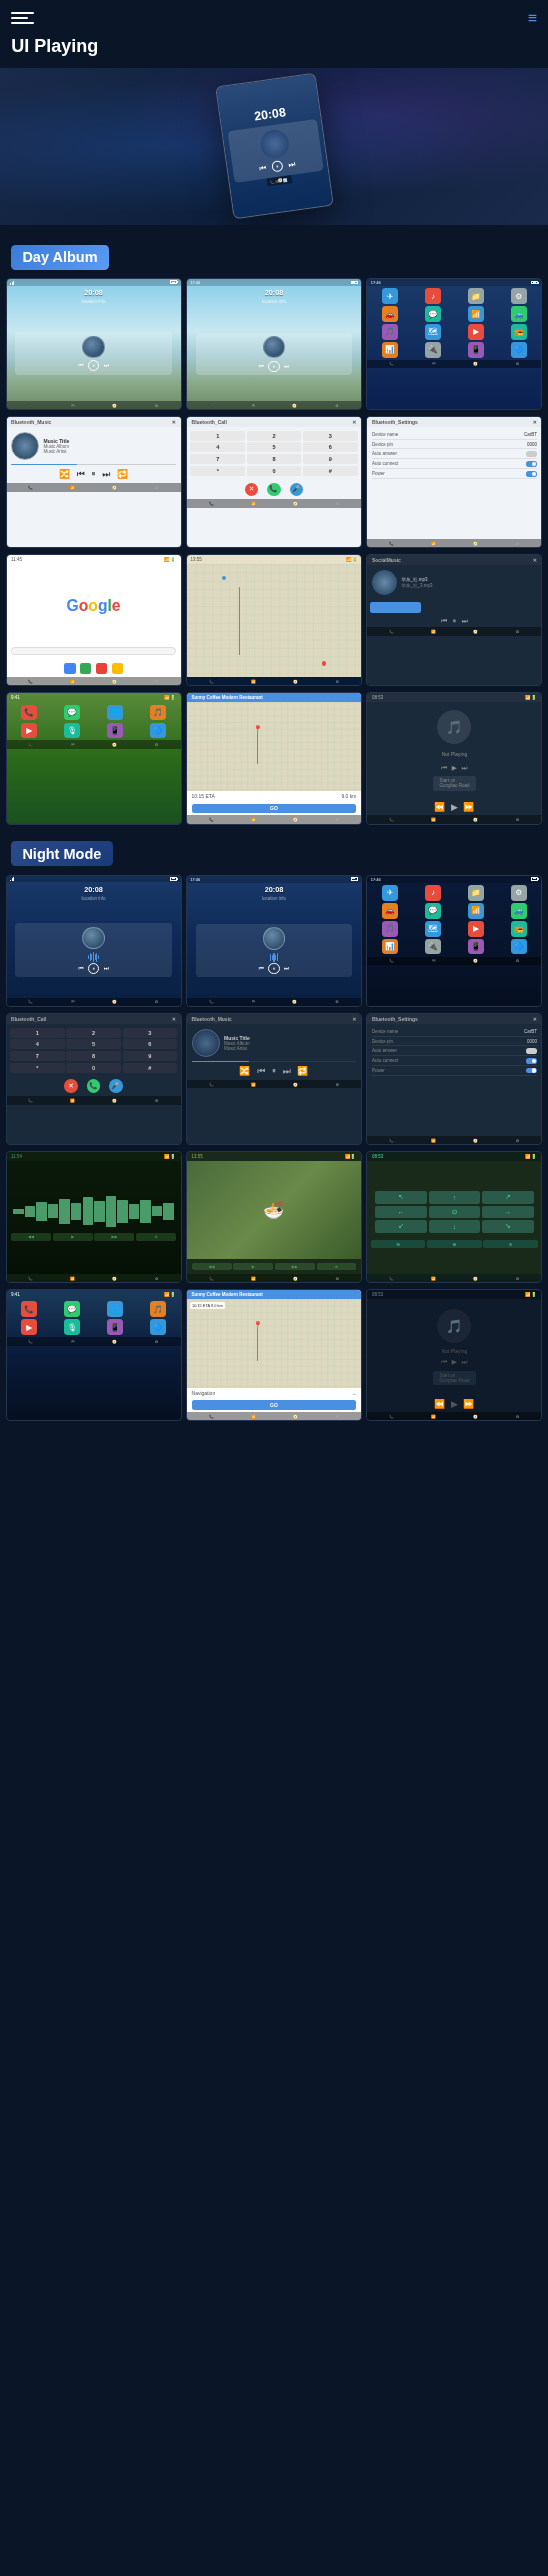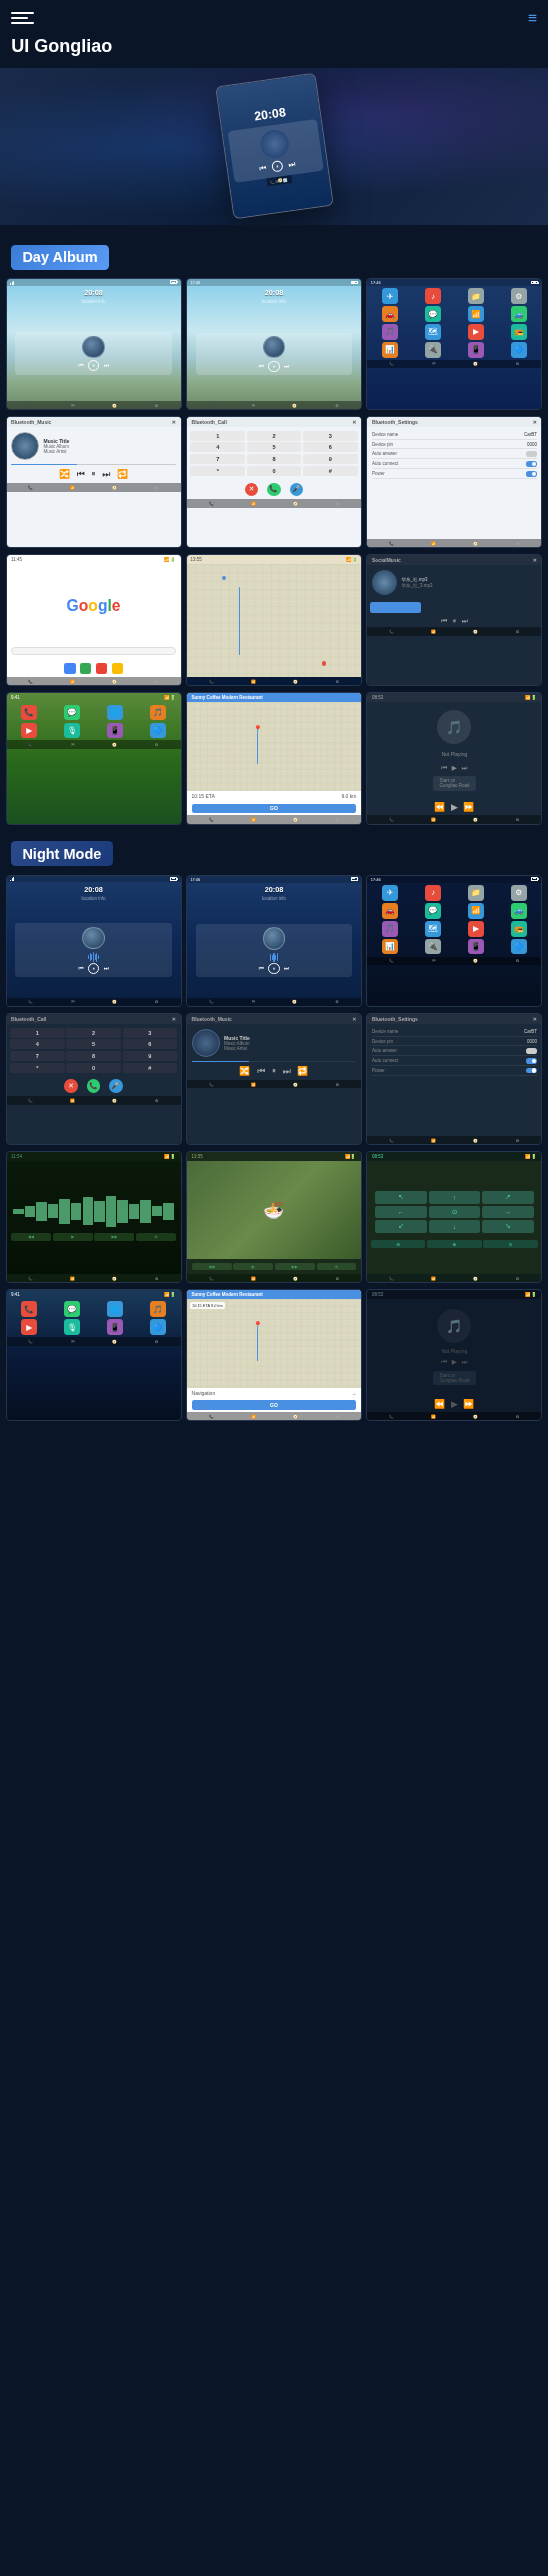--- a/index.html
+++ b/index.html
@@ -483,21 +483,21 @@
     <div class="menu-icon">
       <span></span>
       <span></span>
       <span></span>
     </div>
   </div>
   <span class="nav-icon">≡</span>
 </div>
 
 <div style="padding: 0 11.2px 11.2px;">
-  <h1 class="page-title">UI Gongliao</h1>
+  <h1 class="page-title">UI Playing</h1>
 </div>
 
 <div class="hero">
   <div class="hero-bg"></div>
   <div class="hero-device">
     <div class="hero-device-screen">
       <div class="hero-time">20:08</div>
       <div class="hero-player">
         <div class="hero-album"></div>
         <div class="hero-controls">

